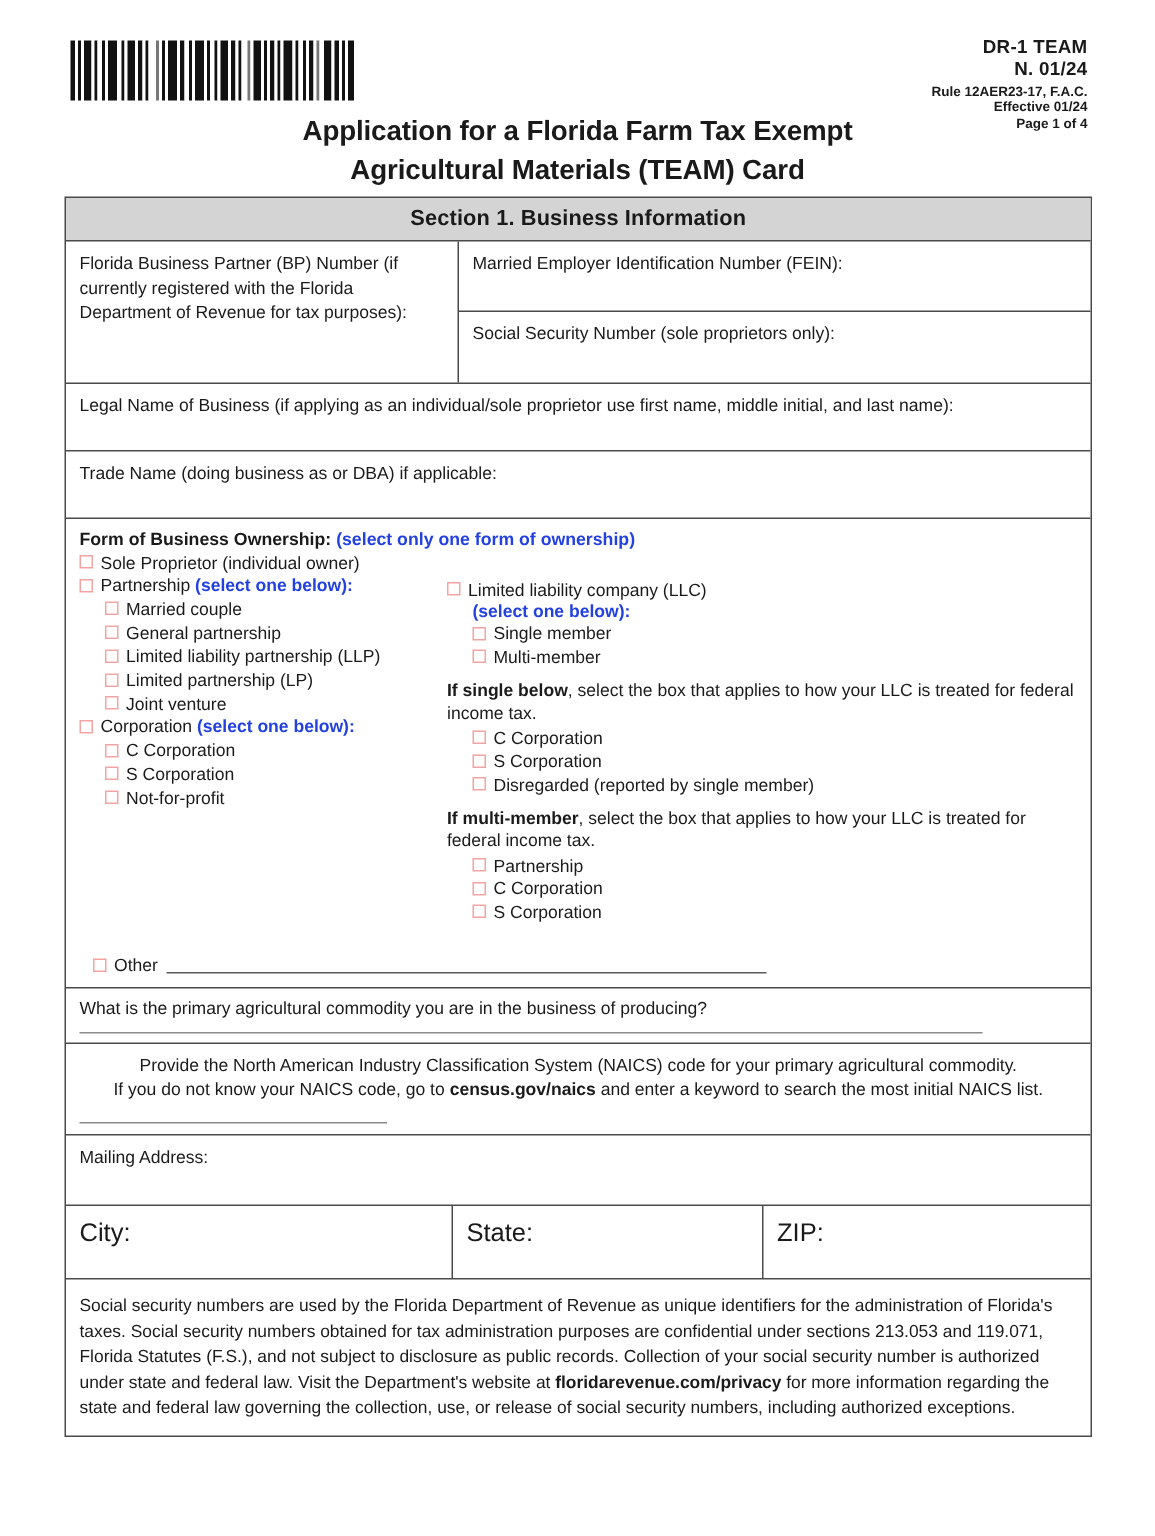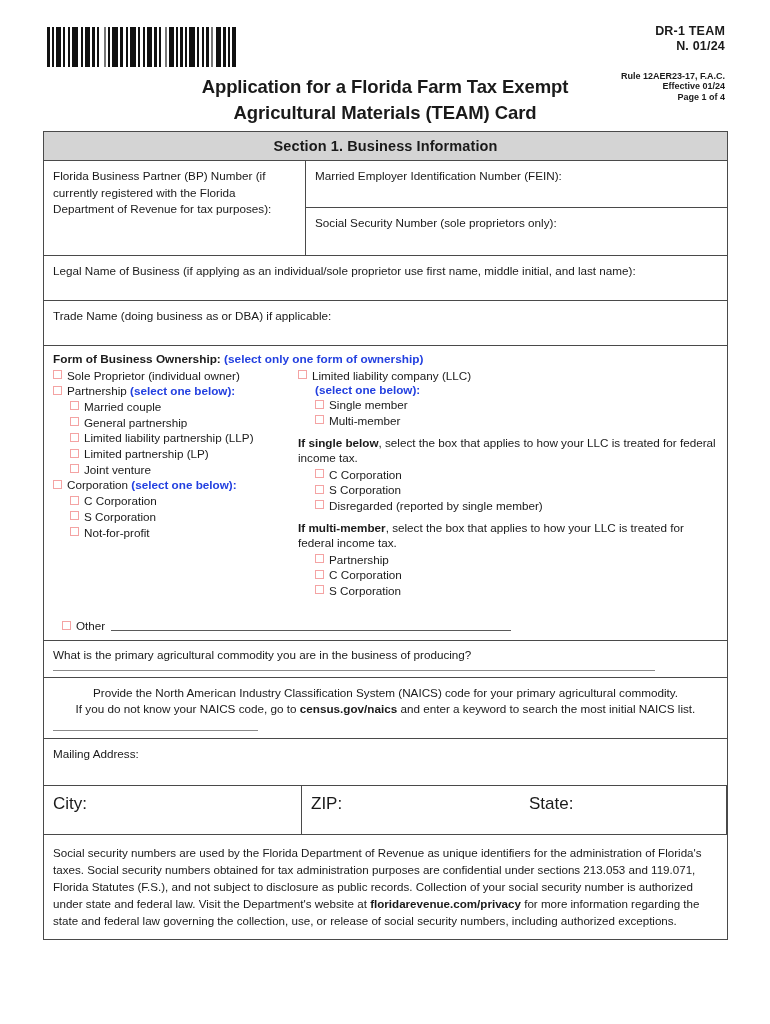--- a/index.html
+++ b/index.html
@@ -39,21 +39,21 @@
   .barcode i { display: block; height: 100%; }
   .hdr-meta {
     position: absolute;
     right: 45px; top: 24px;
     width: 320px;
     text-align: right;
     line-height: 1.22;
   }
   .hdr-meta .l1 { font-size: 12.5px; font-weight: bold; letter-spacing: .2px; }
   .hdr-meta .l2 { font-size: 12.5px; font-weight: bold; letter-spacing: .2px; }
-  .hdr-meta .l3 { font-size: 9px; font-weight: bold; margin-top: 16px; }
+  .hdr-meta .l3 { font-size: 9px; font-weight: bold; margin-top: 1px; }
   .hdr-meta .l4 { font-size: 9px; font-weight: bold; }
   .hdr-meta .l5 { font-size: 9px; font-weight: bold; }
 
   .title {
     position: absolute;
     left: 0; top: 74px;
     width: 770px;
     text-align: center;
     font-size: 18.5px;
     font-weight: bold;
@@ -96,21 +96,21 @@
   .bp-cell { min-height: 94px; }
   .fein-cell { height: 47px; }
   .ssn-cell  { height: 46px; }
 
   
   .own { position: relative; padding: 6px 9px 8px 9px; }
   .own-title { font-size: 11.8px; font-weight: bold; margin-bottom: 1px; }
   .blue { color: #2340e0; font-weight: bold; }
   .own-cols { display: flex; }
   .own-left { width: 245px; }
-  .own-right { flex: 1; padding-left: 0px; }
+  .own-right { flex: 1; padding-left: 0px; margin-top: 18px; }
 
   .cb-line {
     display: flex;
     align-items: flex-start;
     font-size: 11.7px;
     line-height: 1.30;
     margin: 0.5px 0;
   }
   .cb {
     width: 9px; height: 9px;
@@ -458,26 +458,26 @@
       <div class="mail-row">
         <span>Mailing Address:</span>
       </div>
     </div>
 
     <div class="row">
       <div class="csz">
         <div class="c c1">
           <span>City:</span>
         </div>
+        <div class="c c2">
+          <span>State:</span>
+        </div>
         <div class="c c3">
           <span>ZIP:</span>
         </div>
-        <div class="c c2">
-          <span>State:</span>
-        </div>
       </div>
     </div>
 
     <div class="row">
       <div class="privacy"><span>Social security numbers are used by the Florida Department of Revenue as unique identifiers for the administration of Florida's taxes. Social security numbers obtained for tax administration purposes are confidential under sections 213.053 and 119.071, Florida Statutes (F.S.), and not subject to disclosure as public records. Collection of your social security number is authorized under state and federal law. Visit the Department's website at </span><b>floridarevenue.com/privacy</b><span> for more information regarding the state and federal law governing the collection, use, or release of social security numbers, including authorized exceptions.</span></div>
     </div>
 
   </div>
 </div>
 

